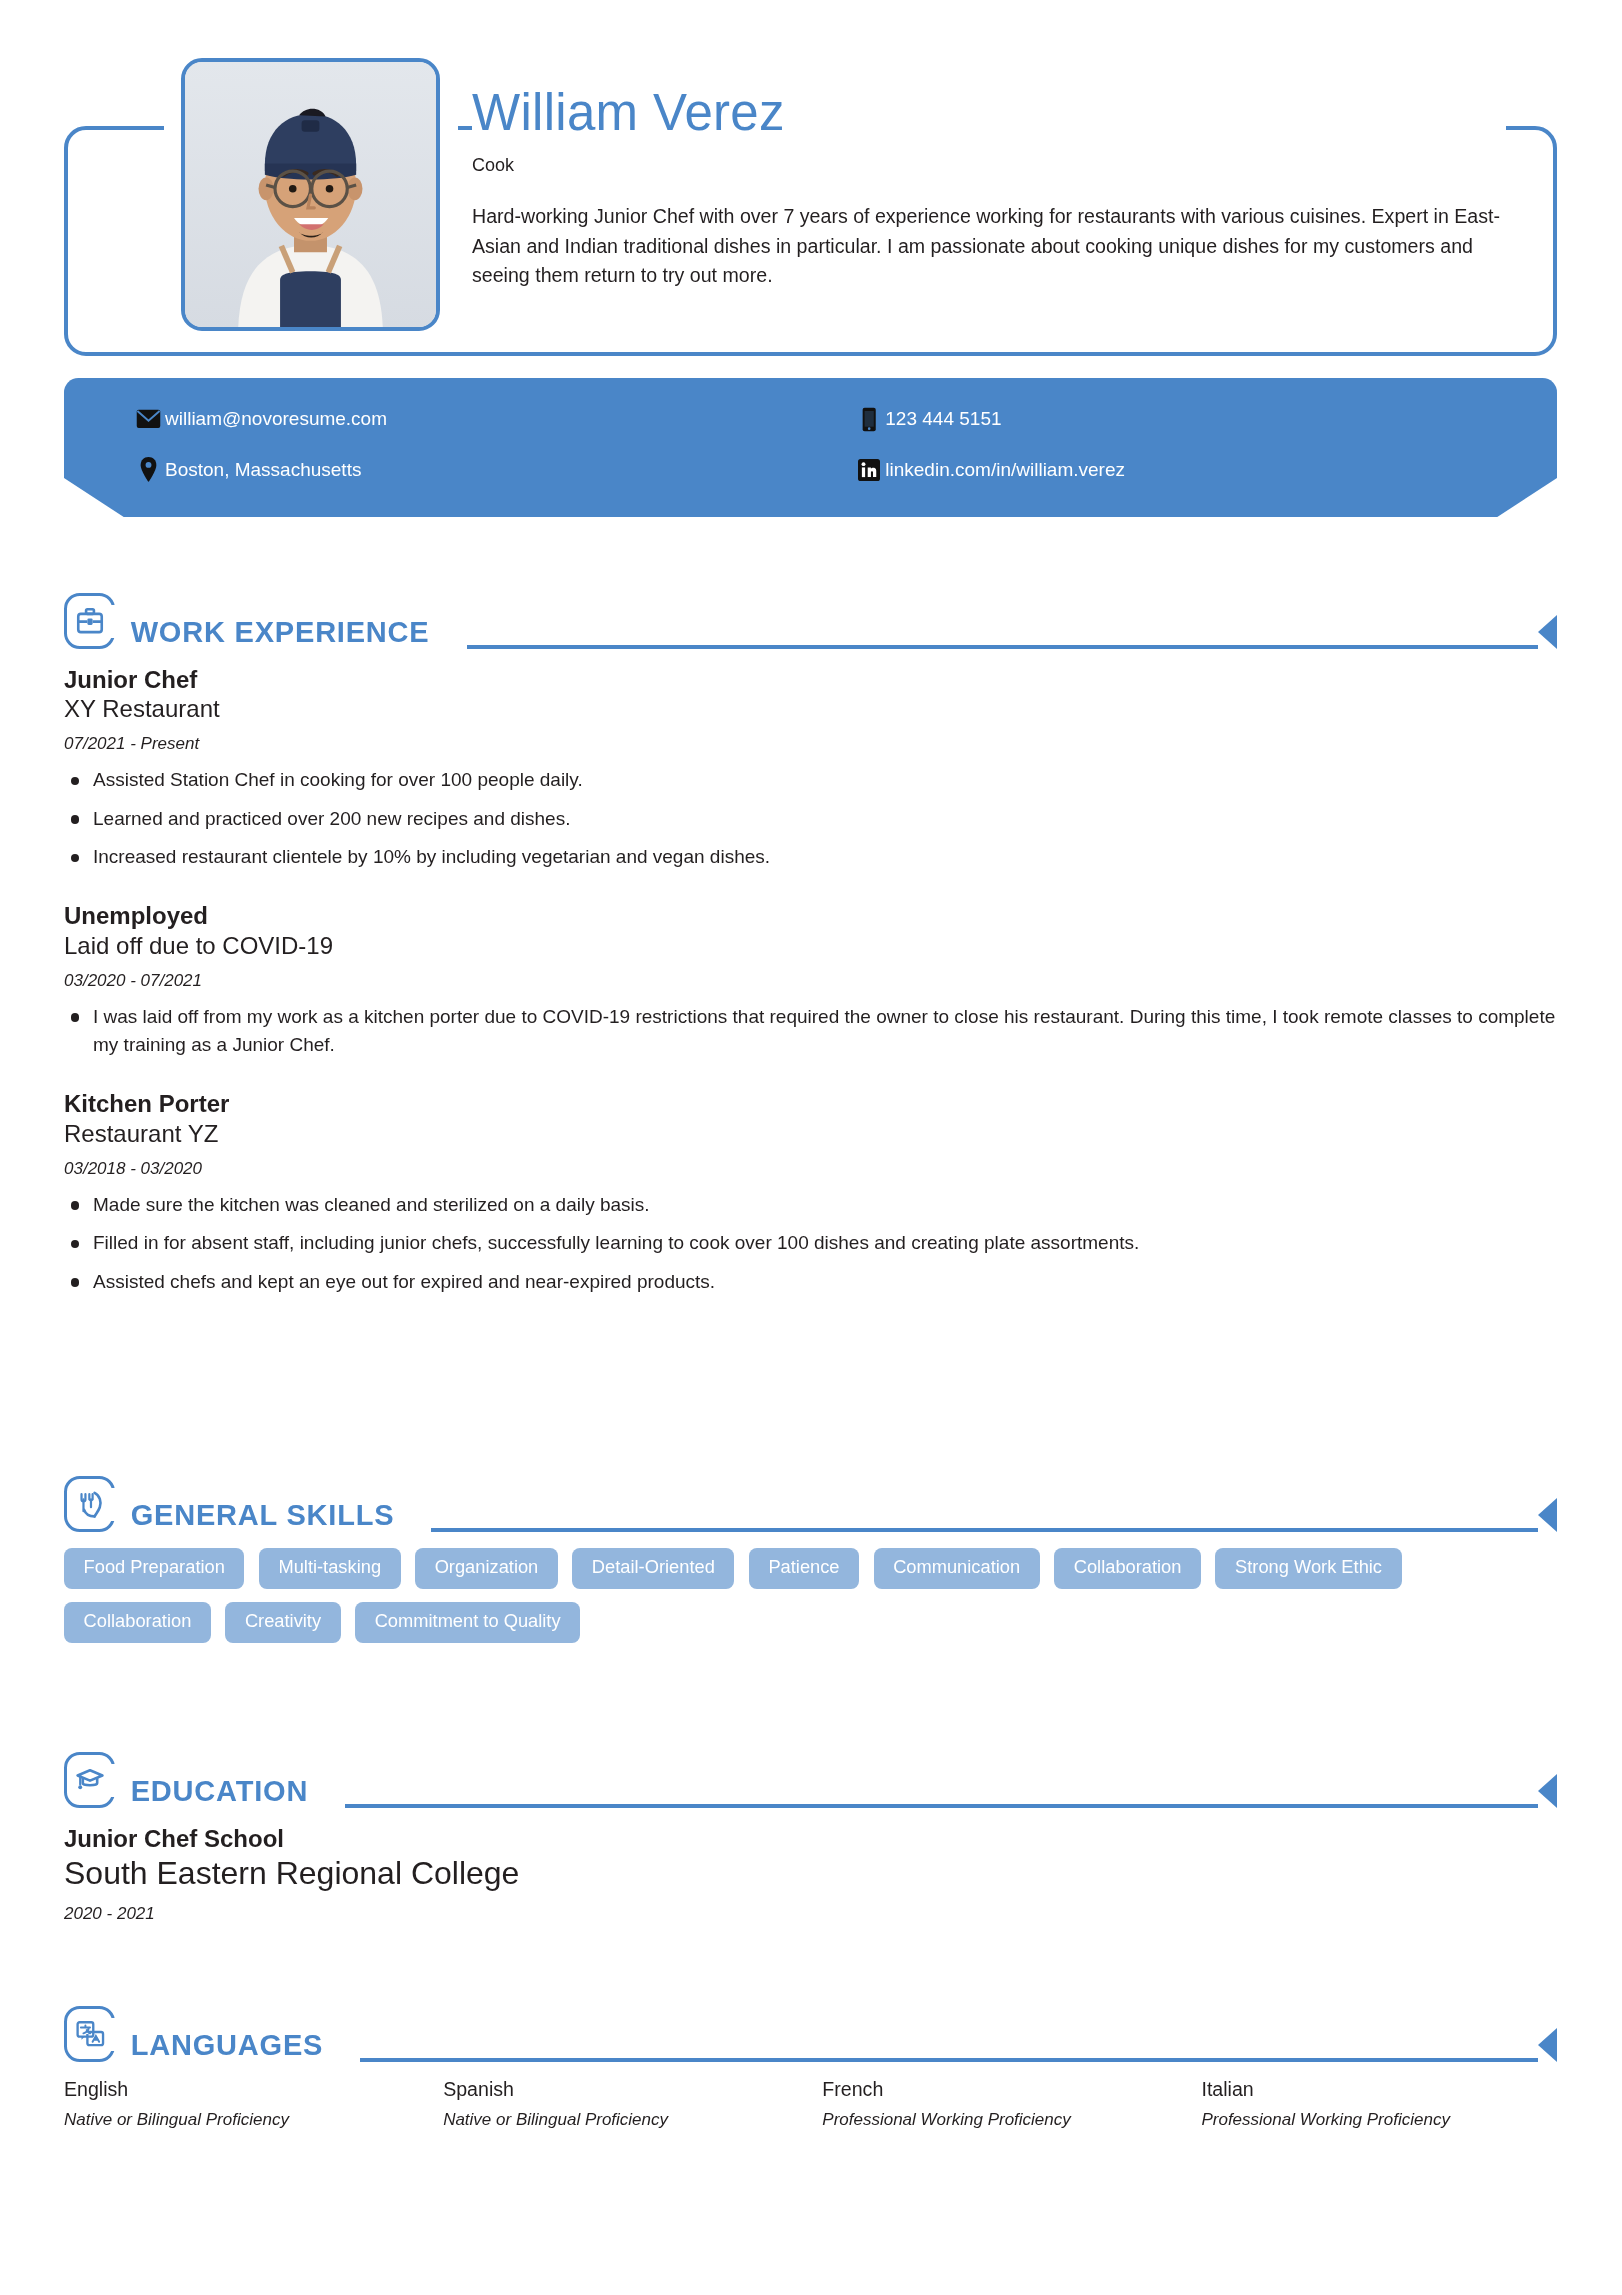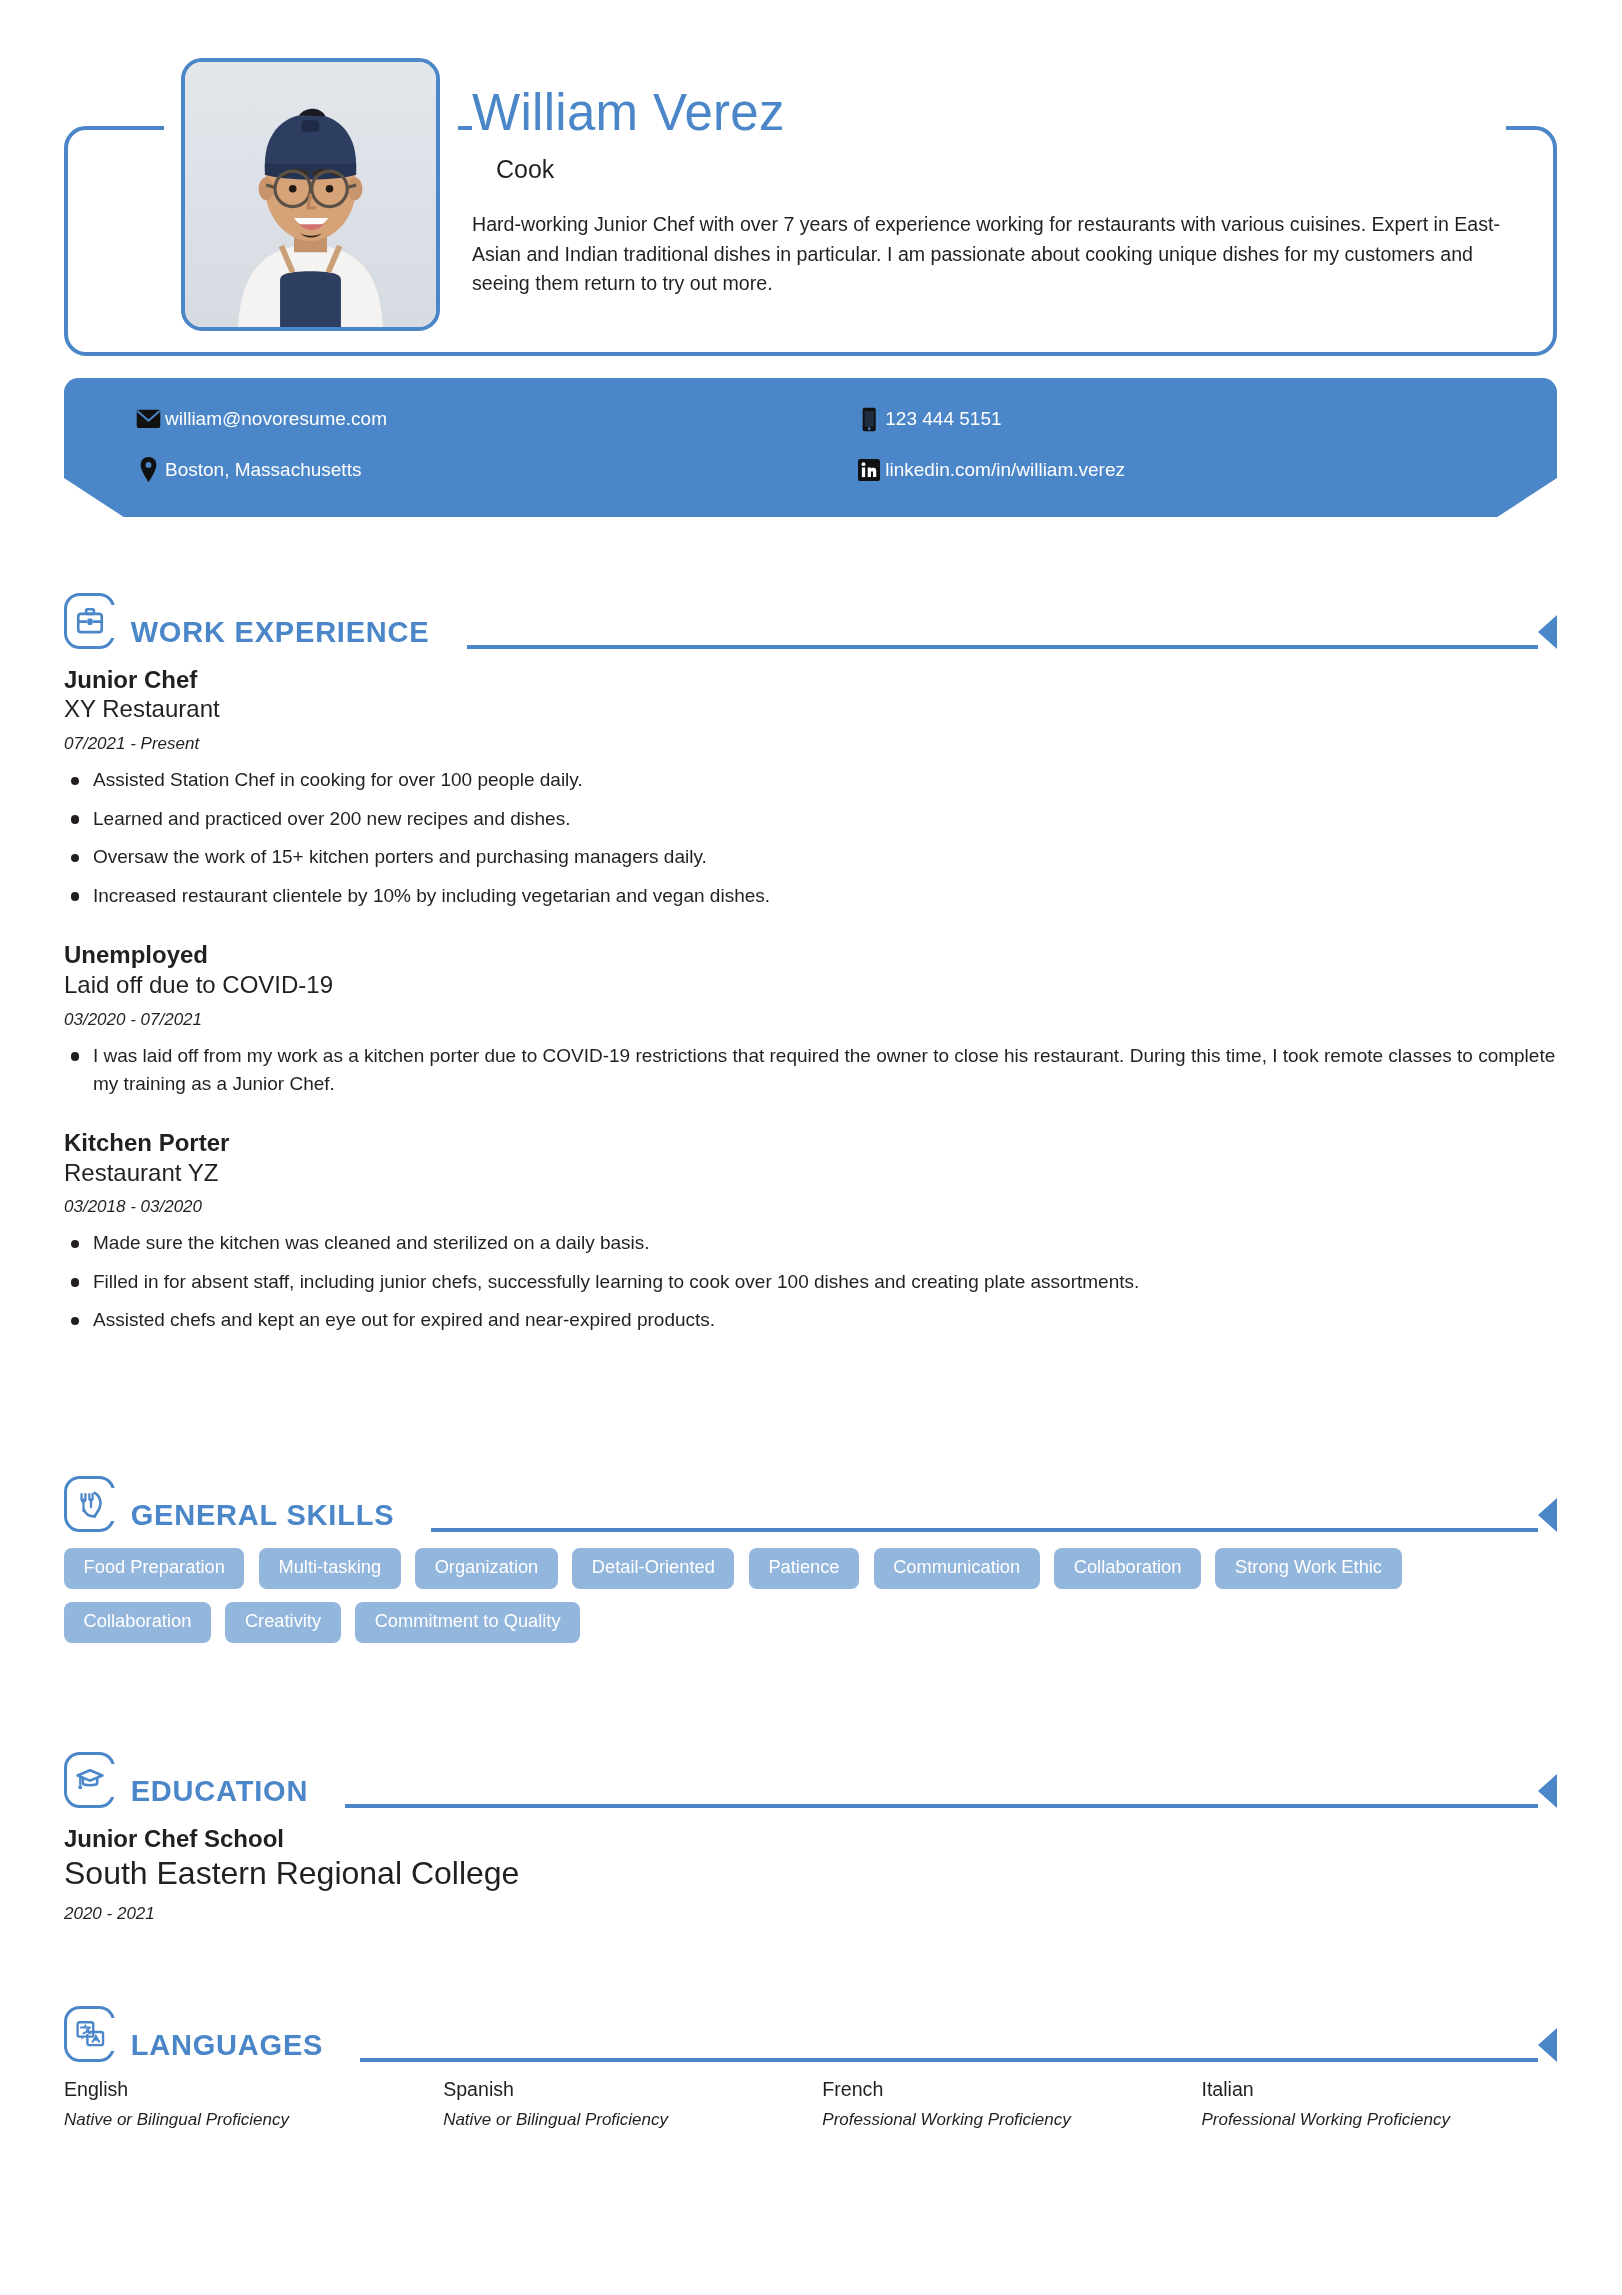--- a/index.html
+++ b/index.html
@@ -75,25 +75,24 @@
   }
   .name {
     font-size: 51px;
     font-weight: 400;
     color: #4a86c8;
     letter-spacing: 0.3px;
     line-height: 1.05;
     margin-bottom: 15.7px;
   }
   .job-title {
-    font-size: 25px;
+    font-size: 18px;
     color: #231f20;
     font-weight: 400;
     margin-bottom: 26px;
-    margin-left: 24px;
   }
   .summary {
     font-size: 19.6px;
     line-height: 1.52;
     color: #231f20;
     width: 1030px;
   }
 
   
   .contact-banner {
@@ -424,21 +423,20 @@
       <span class="sec-arrow"></span>
     </div>
 
     <div class="entry">
       <div class="entry-role">Junior Chef</div>
       <div class="entry-org">XY Restaurant</div>
       <div class="entry-dates">07/2021 - Present</div>
       <ul class="bullets">
         <li>Assisted Station Chef in cooking for over 100 people daily.</li>
         <li>Learned and practiced over 200 new recipes and dishes.</li>
-        <li>Oversaw the work of 15+ kitchen porters and purchasing managers daily.</li>
         <li>Increased restaurant clientele by 10% by including vegetarian and vegan dishes.</li>
       </ul>
     </div>
 
     <div class="entry">
       <div class="entry-role">Unemployed</div>
       <div class="entry-org">Laid off due to COVID-19</div>
       <div class="entry-dates">03/2020 - 07/2021</div>
       <ul class="bullets">
         <li>I was laid off from my work as a kitchen porter due to COVID-19 restrictions that required the owner to close his restaurant. During this time, I took remote classes to complete my training as a Junior Chef.</li>

